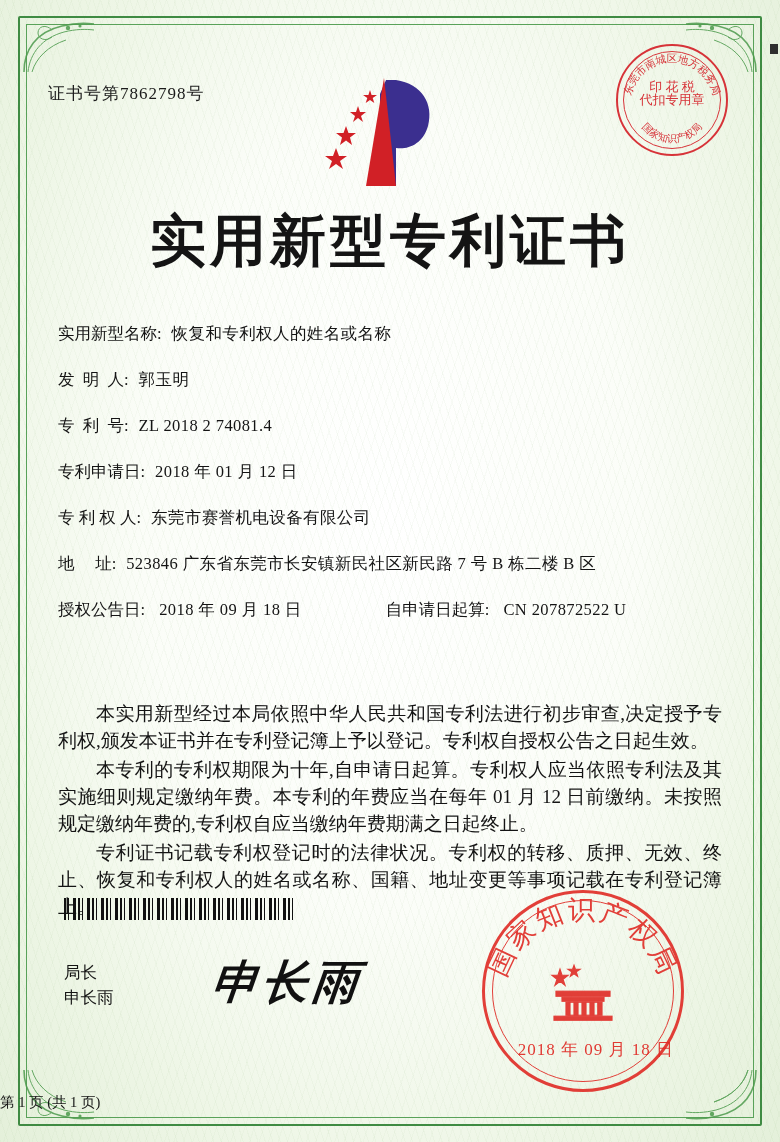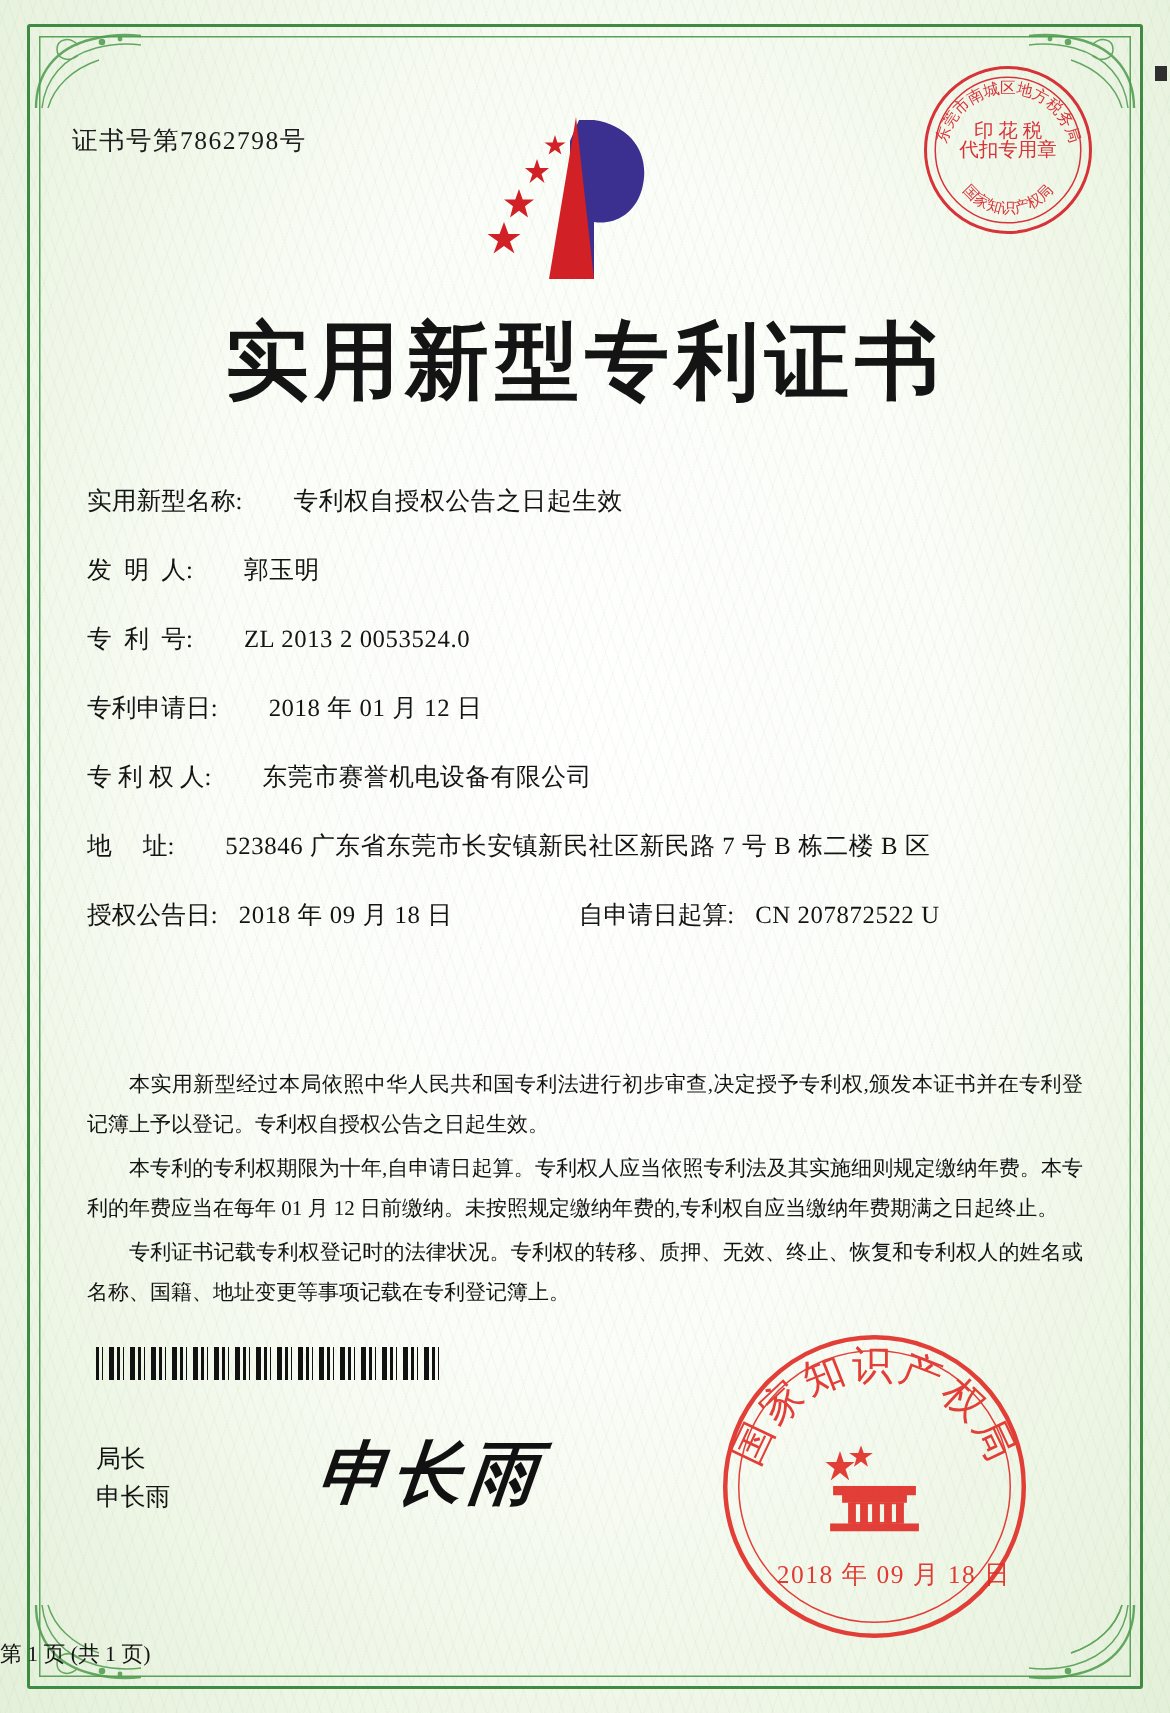--- a/index.html
+++ b/index.html
@@ -127,21 +127,20 @@
     left: 58px;
     top: 322px;
     right: 58px;
     font-size: 16.5px;
     color: #141414;
   }
   .field-row {
     display: flex;
     margin-bottom: 22px;
     line-height: 24px;
-    gap: 24px;
   }
   .f-label {
     white-space: pre;
     flex: 0 0 auto;
   }
   .f-value {
     margin-left: 10px;
     letter-spacing: .4px;
   }
   .field-row.addr .f-value {
@@ -154,25 +153,24 @@
   }
   .row-split .part2 {
     margin-left: 84px;
   }
 
   .body-text {
     position: absolute;
     left: 58px;
     right: 58px;
     top: 700px;
-    font-size: 14px;
+    font-size: 19px;
     line-height: 27px;
     color: #141414;
     text-align: justify;
-    margin-top: 10px;
   }
   .body-text p {
     margin: 0 0 2px 0;
     text-indent: 2em;
   }
 
   .barcode {
     position: absolute;
     left: 64px;
     top: 898px;
@@ -345,29 +343,29 @@
       <div>印 花 税</div>
       <div>代扣专用章</div>
     </div>
   </div>
 
   <div class="title">实用新型专利证书</div>
 
   <div class="fields">
     <div class="field-row">
       <span class="f-label">实用新型名称:</span>
-      <span class="f-value">专利权自授权公告之日起生效</span>
+      <span class="f-value">恢复和专利权人的姓名或名称</span>
     </div>
     <div class="field-row">
       <span class="f-label">发  明  人:</span>
       <span class="f-value">郭玉明</span>
     </div>
     <div class="field-row">
       <span class="f-label">专  利  号:</span>
-      <span class="f-value">ZL 2013 2 0053524.0</span>
+      <span class="f-value">ZL 2018 2 74081.4</span>
     </div>
     <div class="field-row">
       <span class="f-label">专利申请日:</span>
       <span class="f-value">2018 年 01 月 12 日</span>
     </div>
     <div class="field-row">
       <span class="f-label">专 利 权 人:</span>
       <span class="f-value">东莞市赛誉机电设备有限公司</span>
     </div>
     <div class="field-row addr">

